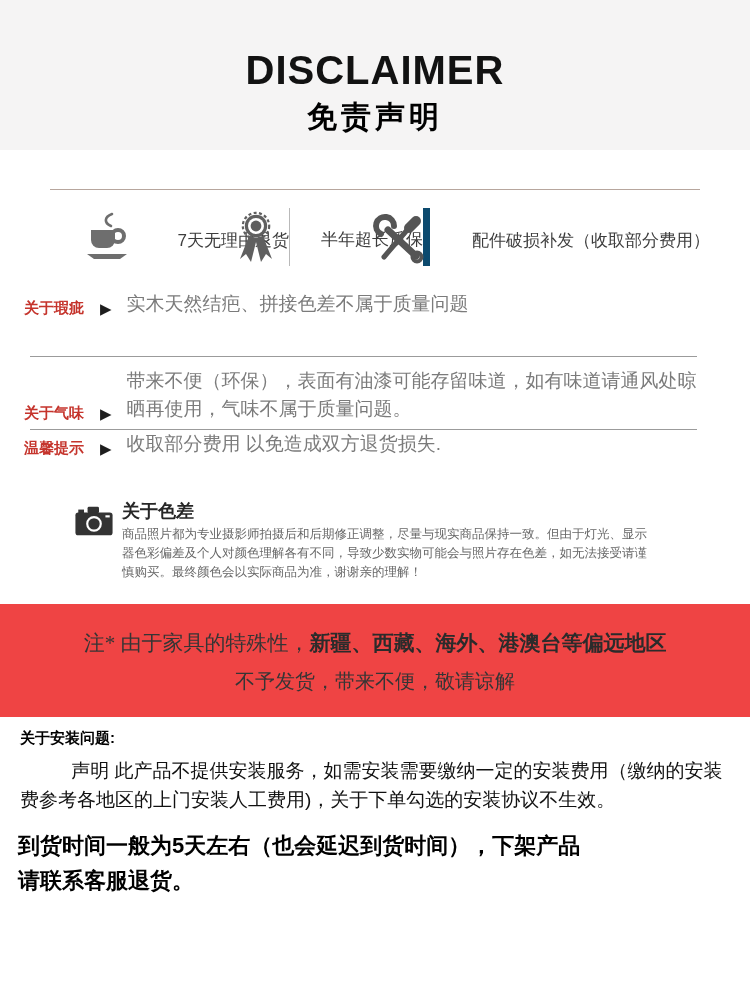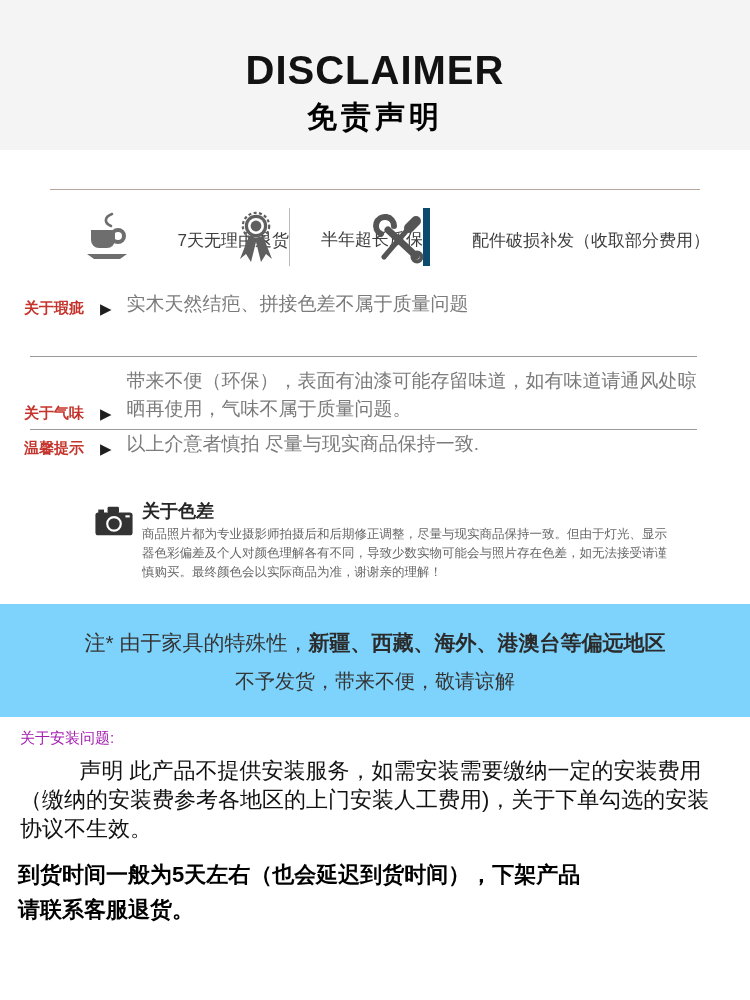--- a/index.html
+++ b/index.html
@@ -34,36 +34,36 @@
   .nlabel { width:76px; flex:0 0 76px; font-size:15px; font-weight:bold; color:#c5342c; padding-top:5px; }
   .narrow { flex:0 0 auto; font-size:15px; color:#1e1e1e; padding-top:3px; margin-right:15px; }
   .ntext { flex:1 1 auto; font-size:19px; color:#7b7b7b; line-height:28px; max-width:585px; }
   .sep { border-top:1px solid #9b9b9b; height:0; margin-left:30px; width:667px; }
   .sep1 { margin-top:38px; }
   .sep2 { margin-top:6px; }
   .note2 { margin-top:10px; }
   .note3 { }
 
   
-  .color-note { margin-top:42px; padding-left:94px; display:flex; align-items:flex-start; }
+  .color-note { margin-top:42px; padding-left:74px; display:flex; align-items:flex-start; }
   .cam { flex:0 0 auto; margin-top:4px; }
   .cbody { margin-left:8px; width:535px; }
   .ctitle { font-size:18px; font-weight:bold; color:#262626; line-height:22px; }
   .ctext { margin-top:3px; font-size:12.5px; color:#676767; line-height:19px; }
 
   
-  .region-box { margin-top:22px; background:#7dd3fc; height:113px; text-align:center; box-sizing:border-box; padding-top:26px; color:#353535; }
+  .region-box { margin-top:22px; background:#ef4444; height:113px; text-align:center; box-sizing:border-box; padding-top:26px; color:#353535;font-family:Liberation Serif, serif; }
   .rline1 { font-size:21px; line-height:26px; }
   .rline1 .bold { font-weight:bold; color:#2b2b2b; }
   .rline2 { margin-top:13px; font-size:20px; line-height:24px; }
 
   
   .install { margin-top:12px; padding:0 20px; }
-  .ilabel { font-size:15px; font-weight:normal; color:#a21caf; line-height:18px; }
-  .ip1 { margin:9px 0 0; font-size:22px; color:#111; line-height:29px; text-indent:2.7em; }
+  .ilabel { font-size:15px; font-weight:bold; color:#000000; line-height:18px; }
+  .ip1 { margin:9px 0 0; font-size:19px; color:#111; line-height:29px; text-indent:2.7em; }
   .ip2 { margin:8px 0 0; padding-left:12px; font-size:17px; color:#111; line-height:24px; }
 
   
   .shipping { margin-top:14px; padding:0 18px; font-size:22px; font-weight:600; color:#000; }
   .sline { line-height:35px; white-space:nowrap; }
 </style>
 </head>
 <body>
 
 <div class="page">
@@ -123,21 +123,21 @@
     <div class="sep sep1"></div>
     <div class="note note2">
       <span class="nlabel">关于气味</span>
       <span class="narrow">▶</span>
       <span class="ntext">带来不便（环保），表面有油漆可能存留味道，如有味道请通风处晾晒再使用，气味不属于质量问题。</span>
     </div>
     <div class="sep sep2"></div>
     <div class="note note3">
       <span class="nlabel">温馨提示</span>
       <span class="narrow">▶</span>
-      <span class="ntext">以上介意者慎拍 尽量与现实商品保持一致.</span>
+      <span class="ntext">收取部分费用 以免造成双方退货损失.</span>
     </div>
   </section>
 
   <section class="color-note">
     <div class="cam">
       <svg width="40" height="34" viewBox="0 0 56 46" aria-hidden="true">
         <rect x="6" y="7" width="8" height="6" fill="#333"></rect>
         <rect x="19" y="3" width="16" height="9" rx="2" fill="#333"></rect>
         <rect x="2" y="11" width="52" height="32" rx="4" fill="#333"></rect>
         <circle cx="28" cy="27" r="9.5" fill="none" stroke="#ffffff" stroke-width="3"></circle>

